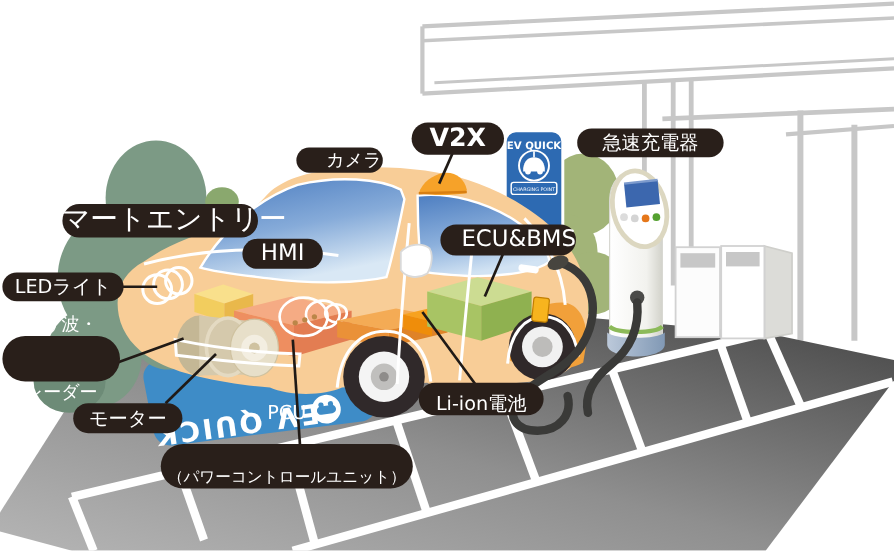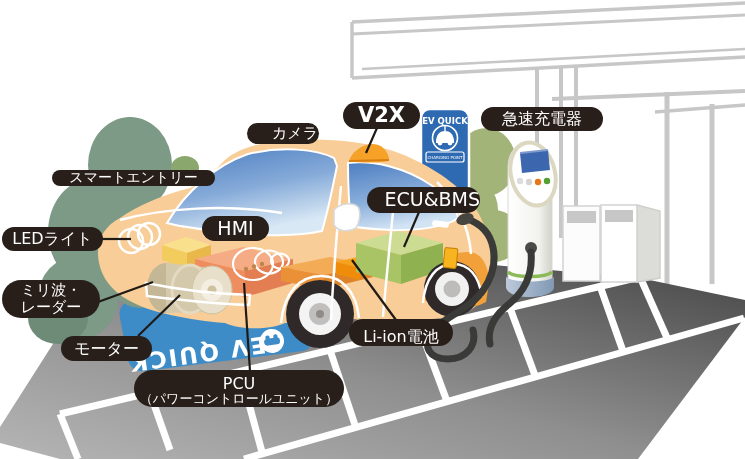--- a/index.html
+++ b/index.html
@@ -2,27 +2,27 @@
 <html><head>
 <meta charset="utf-8">
 <style>
   html,body{margin:0;padding:0;background:#fff;}
   .stage{position:relative;width:745px;height:459px;overflow:hidden;background:#fff;
          font-family:"DejaVu Sans",sans-serif;}
   .scene{position:absolute;left:0;top:0;}
   .pill{position:absolute;background:#291f1a;color:#fff;border-radius:15px;
         display:flex;align-items:center;justify-content:center;white-space:nowrap;
         box-sizing:border-box;line-height:1.12;z-index:5;}
-  .pill.two{flex-direction:column;border-radius:20px;}
-  .p-smart  {left:52px;top:170px;width:163px;height:16px;font-size:14px;}
+  .pill.two{flex-direction:column;border-radius:20px;gap:40px;}
+  .p-smart  {left:52px;top:170px;width:163px;height:28px;font-size:23px;}
   .p-camera {left:247px;top:123px;width:72px;height:21px;font-size:15px;padding-left:24px;}
   .p-v2x    {left:343px;top:102px;width:77px;height:27px;font-size:21px;font-weight:bold;}
   .p-qc     {left:481px;top:107px;width:122px;height:24px;font-size:16px;}
   .p-ecu    {left:367px;top:187px;width:113px;height:26px;font-size:19px;justify-content:flex-end;}
-  .p-hmi    {left:202px;top:216px;width:67px;height:25px;font-size:19px;}
+  .p-hmi    {left:202px;top:199px;width:67px;height:25px;font-size:19px;}
   .p-led    {left:2px;top:227px;width:101px;height:24px;font-size:16px;}
   .p-radar  {left:2px;top:280px;width:98px;height:38px;font-size:15px;}
   .p-motor  {left:61px;top:336px;width:91px;height:25px;font-size:16px;}
   .p-pcu    {left:134px;top:370px;width:210px;height:37px;font-size:16px;justify-content:flex-end;}
   .p-pcu .sub{font-size:13px;}
   .p-liion  {left:349px;top:319px;width:104px;height:27px;font-size:16px;align-items:flex-end;}
 </style>
 </head>
 <body>
 

